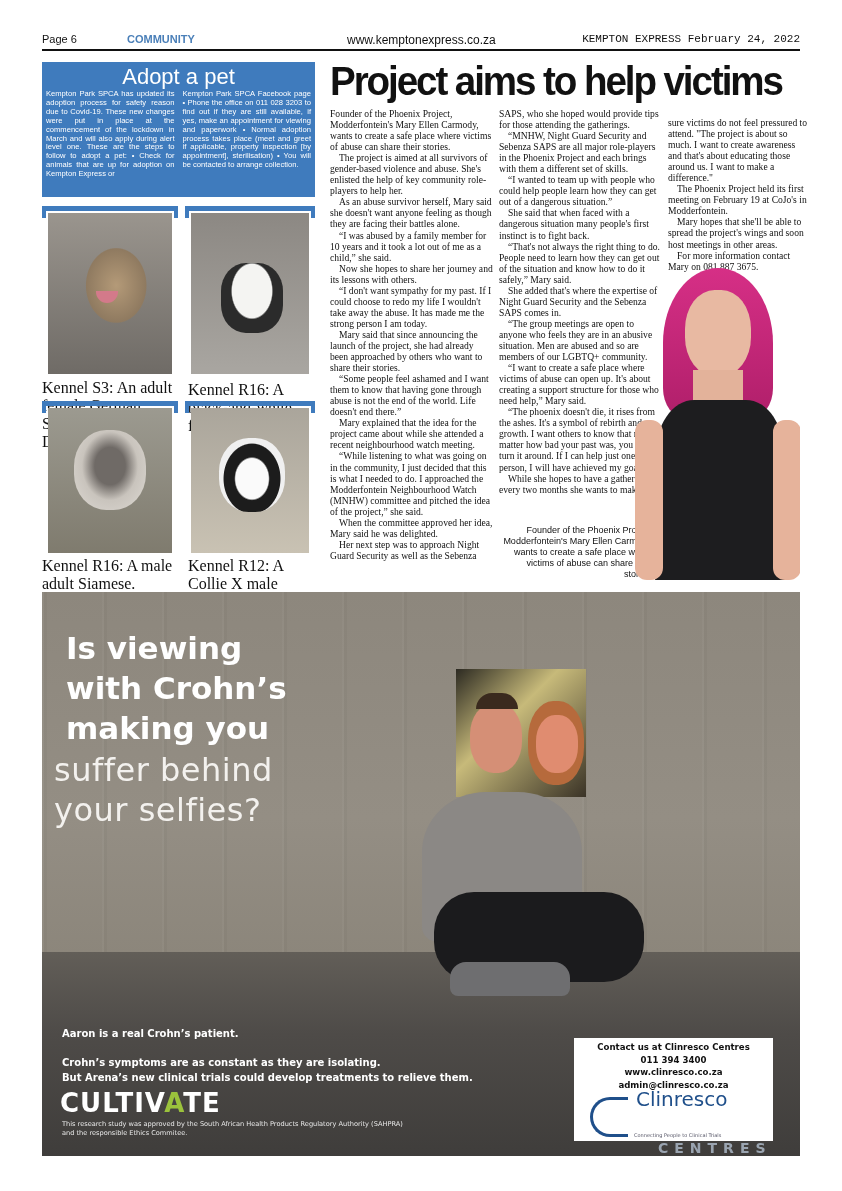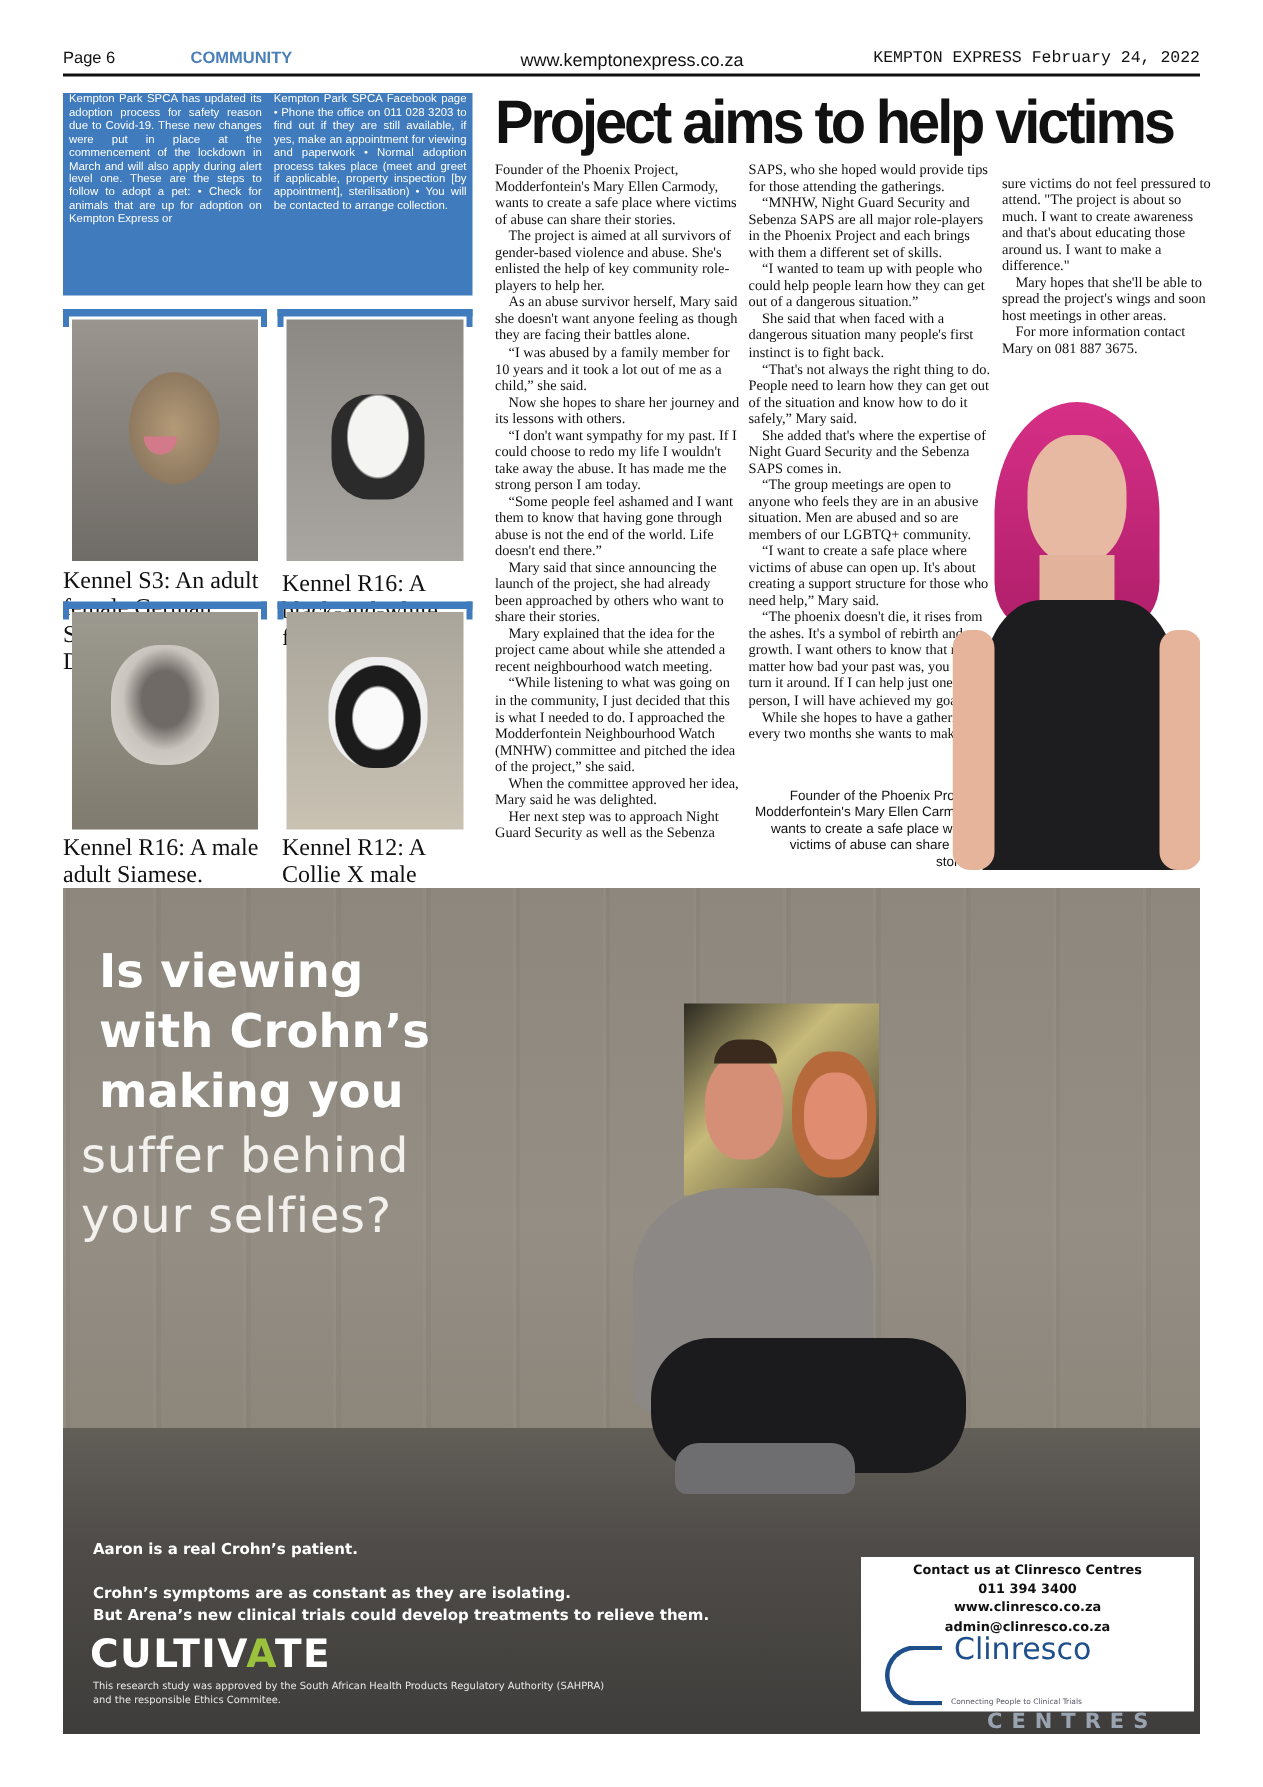--- a/index.html
+++ b/index.html
@@ -37,39 +37,40 @@
   
   .ad { top:592px; left:42px; width:758px; height:564px; background:linear-gradient(180deg,#8d877d 0%,#948e84 40%,#8a8479 70%,#6e6a64 78%,#4a4845 100%); overflow:hidden; font-family:"DejaVu Sans", sans-serif; }
   .ad .floor { position:absolute; left:0; right:0; top:360px; bottom:0; background:linear-gradient(180deg,#625e58 0%,#4e4b48 40%,#3f3d3b 100%); }
   .ad .tex { position:absolute; inset:0; background:repeating-linear-gradient(90deg,rgba(255,255,255,0.03) 0 2px,rgba(0,0,0,0.03) 2px 5px,transparent 5px 60px); }
   .ad .h1 { position:absolute; left:24px; top:36px; color:#fff; font-size:31px; line-height:40px; font-weight:bold; }
   .ad .h2 { position:absolute; left:12px; top:158px; color:#f3f1ee; font-size:32px; line-height:40px; font-weight:normal; letter-spacing:0.5px; }
   .ad .small { position:absolute; left:20px; color:#fff; font-size:10px; font-weight:bold; line-height:15px; }
   .ad .logo { position:absolute; left:18px; top:496px; color:#fff; font-size:26px; font-weight:bold; letter-spacing:1px; }
   .ad .logo .a { color:#9bc23c; }
   .ad .fine { position:absolute; left:20px; top:528px; color:#e8e8e8; font-size:6.6px; line-height:9px; }
-  .contact { position:absolute; left:532px; top:446px; width:222px; height:103px; background:#fff; text-align:center; font-size:8.6px; font-weight:bold; line-height:12.5px; color:#111; padding-top:3px; }
+  .contact { position:absolute; left:532px; top:446px; width:199px; height:103px; background:#fff; text-align:center; font-size:8.6px; font-weight:bold; line-height:12.5px; color:#111; padding-top:3px; }
   .clinresco { position:relative; margin-top:2px; height:48px; }
   .clinresco .name { position:absolute; left:62px; top:0px; color:#1f4f8a; font-size:20px; font-weight:normal;text-align:center; }
   .clinresco .cent { position:absolute; left:84px; top:24px; color:#9aa4b0; font-size:14px; letter-spacing:6px; font-weight:bold;margin-top:25px; }
   .clinresco .tag { position:absolute; left:60px; top:36px; color:#556; font-size:5px; font-weight:normal; }
   .clinresco .hook { position:absolute; left:16px; top:4px; width:38px; height:40px; border:3px solid #1f4f8a; border-right:none; border-radius:20px 0 0 20px; }
 </style>
 </head>
 <body>
 
 <div class="abs hdr">
   <span class="page">Page 6</span>
   <span class="section">COMMUNITY</span>
   <span class="url">www.kemptonexpress.co.za</span>
   <span class="paper">KEMPTON EXPRESS  February 24, 2022</span>
 </div>
 <div class="abs hdr-rule"></div>
 
 <div class="abs adopt">
+  <h2>Adopt a pet</h2>
   <div class="cols">
     <div class="col" style="text-align:justify;">Kempton Park SPCA has updated its adoption process for safety reason due to Covid-19. These new changes were put in place at the commencement of the lockdown in March and will also apply during alert level one. These are the steps to follow to adopt a pet: • Check for animals that are up for adoption on Kempton Express or</div>
     <div class="col" style="text-align:justify;">Kempton Park SPCA Facebook page • Phone the office on 011 028 3203 to find out if they are still available, if yes, make an appointment for viewing and paperwork • Normal adoption process takes place (meet and greet if applicable, property inspection [by appointment], sterilisation) • You will be contacted to arrange collection.</div>
   </div>
 </div>
 
 <div class="pet" style="left:42px;top:206px;width:136px;height:168px;">
   <div class="bar"></div>
     <div class="barL"></div>
     <div class="barR"></div>
@@ -111,22 +112,22 @@
 
 <div class="abs headline">Project aims to help victims</div>
 
 <div class="abs col-text" style="left:330px;top:108px;width:163px;">
   <p>Founder of the Phoenix Project, Modderfontein's Mary Ellen Carmody, wants to create a safe place where victims of abuse can share their stories.</p>
   <p class="i">The project is aimed at all survivors of gender-based violence and abuse. She's enlisted the help of key community role-players to help her.</p>
   <p class="i">As an abuse survivor herself, Mary said she doesn't want anyone feeling as though they are facing their battles alone.</p>
   <p class="i">“I was abused by a family member for 10 years and it took a lot out of me as a child,” she said.</p>
   <p class="i">Now she hopes to share her journey and its lessons with others.</p>
   <p class="i">“I don't want sympathy for my past. If I could choose to redo my life I wouldn't take away the abuse. It has made me the strong person I am today.</p>
+  <p class="i">Mary said that since announcing the launch of the project, she had already been approached by others who want to share their stories.</p>
   <p class="i">“Some people feel ashamed and I want them to know that having gone through abuse is not the end of the world. Life doesn't end there.”</p>
-  <p class="i">Mary said that since announcing the launch of the project, she had already been approached by others who want to share their stories.</p>
   <p class="i">Mary explained that the idea for the project came about while she attended a recent neighbourhood watch meeting.</p>
   <p class="i">“While listening to what was going on in the community, I just decided that this is what I needed to do. I approached the Modderfontein Neighbourhood Watch (MNHW) committee and pitched the idea of the project,” she said.</p>
   <p class="i">When the committee approved her idea, Mary said he was delighted.</p>
   <p class="i">Her next step was to approach Night Guard Security as well as the Sebenza</p>
 </div>
 
 <div class="abs col-text" style="left:499px;top:108px;width:162px;">
   <p>SAPS, who she hoped would provide tips for those attending the gatherings.</p>
   <p class="i">“MNHW, Night Guard Security and Sebenza SAPS are all major role-players in the Phoenix Project and each brings with them a different set of skills.</p>
   <p class="i">“I wanted to team up with people who could help people learn how they can get out of a dangerous situation.”</p>
@@ -136,20 +137,21 @@
   <p class="i">“The group meetings are open to anyone who feels they are in an abusive situation. Men are abused and so are members of our LGBTQ+ community.</p>
   <p class="i">“I want to create a safe place where victims of abuse can open up. It's about creating a support structure for those who need help,” Mary said.</p>
   <p class="i">“The phoenix doesn't die, it rises from the ashes. It's a symbol of rebirth and re-growth. I want others to know that no matter how bad your past was, you can turn it around. If I can help just one person, I will have achieved my goal.”</p>
   <p class="i">While she hopes to have a gathering every two months she wants to make</p>
 </div>
 
 <div class="abs photo-cap" style="left:495px;top:525px;width:158px;">Founder of the Phoenix Project, Modderfontein's Mary Ellen Carmody, wants to create a safe place where victims of abuse can share their stories.</div>
 
 <div class="abs col-text" style="left:668px;top:117px;width:140px;">
   <p>sure victims do not feel pressured to attend. "The project is about so much. I want to create awareness and that's about educating those around us. I want to make a difference."</p>
+  <p class="i">The Phoenix Project held its first meeting on February 19 at CoJo's in Modderfontein.</p>
   <p class="i">Mary hopes that she'll be able to spread the project's wings and soon host meetings in other areas.</p>
   <p class="i">For more information contact Mary on 081 887 3675.</p>
 </div>
 
 <div class="abs" style="left:635px;top:250px;width:165px;height:330px;overflow:hidden;">
   <div style="position:absolute;left:28px;top:18px;width:110px;height:150px;background:linear-gradient(180deg,#d62f86,#b01f6a);border-radius:50% 50% 20% 20%;"></div>
   <div style="position:absolute;left:50px;top:40px;width:66px;height:86px;background:#e8b9a2;border-radius:45%;"></div>
   <div style="position:absolute;left:58px;top:120px;width:50px;height:40px;background:#e3b29a;"></div>
   <div style="position:absolute;left:20px;top:150px;width:130px;height:190px;background:#1d1d1f;border-radius:30% 30% 0 0;"></div>
   <div style="position:absolute;left:0px;top:170px;width:28px;height:160px;background:#e6b39b;border-radius:12px;"></div>

